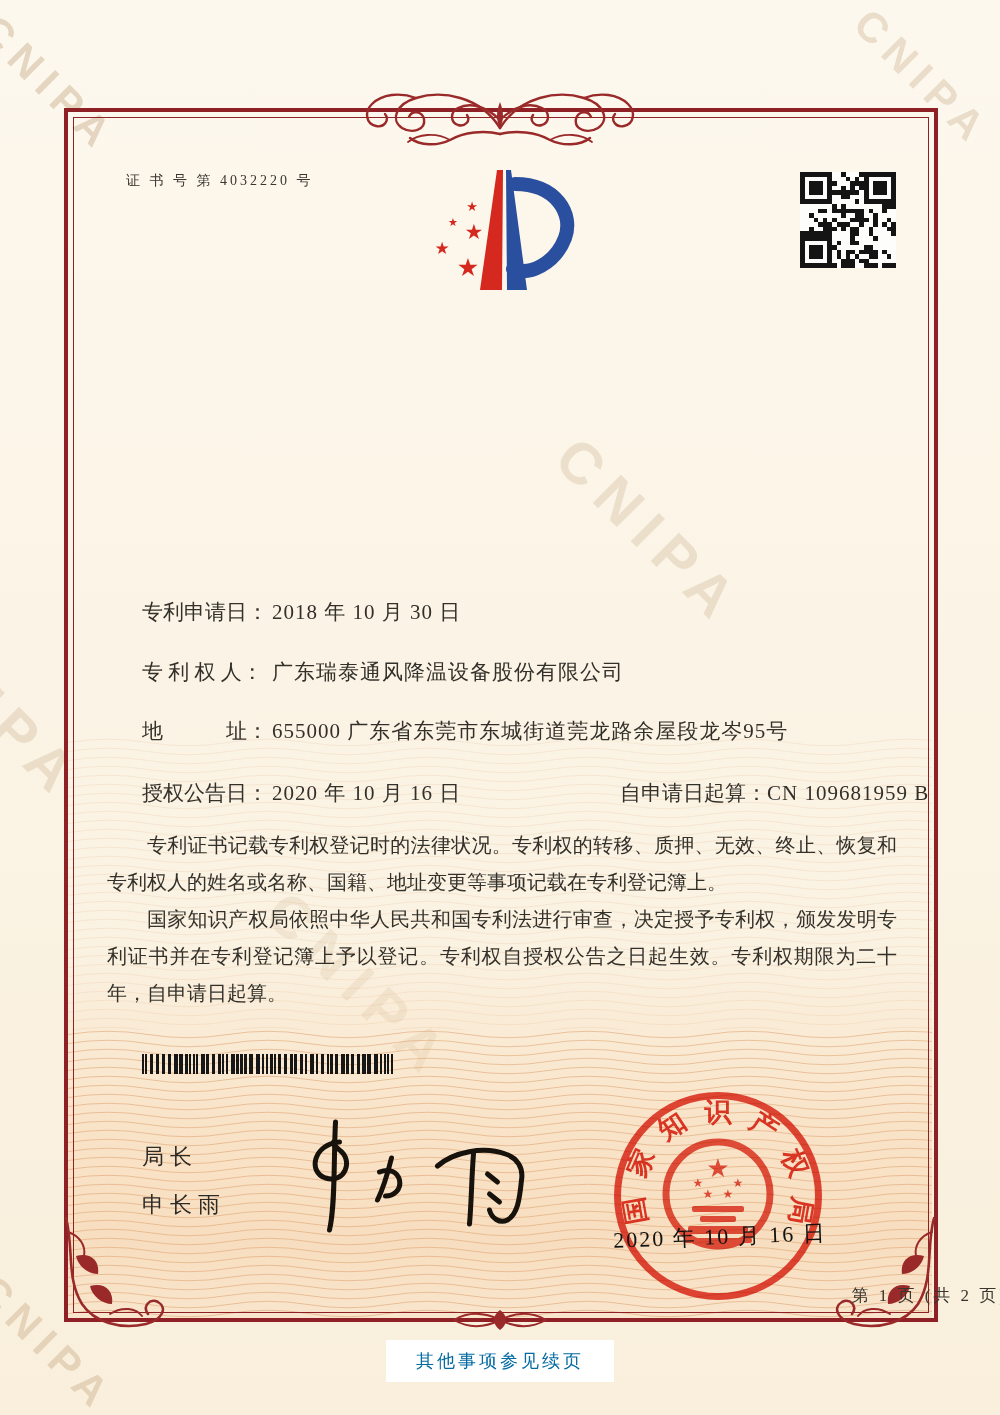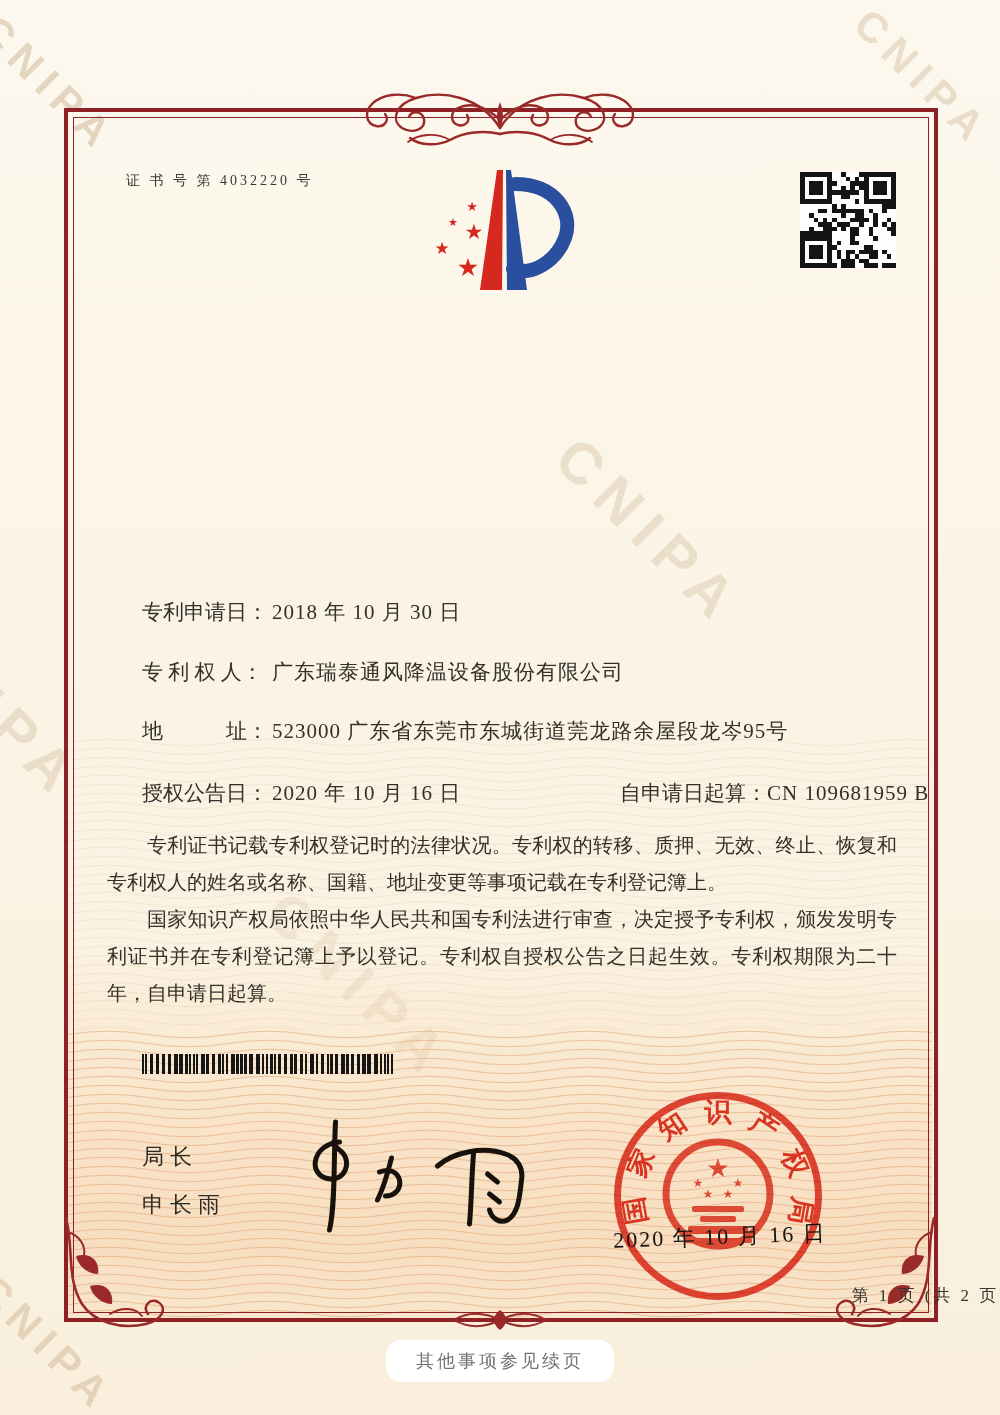--- a/index.html
+++ b/index.html
@@ -51,21 +51,21 @@
   .seal-ring{position:absolute;inset:0;}
   .seal-ring span{position:absolute;left:50%;top:50%;width:30px;height:30px;margin:-15px;
         text-align:center;font-size:27px;font-weight:700;color:#de2d1c;line-height:30px;}
   .seal-emblem{position:absolute;left:48px;top:44px;}
   .seal-date{position:absolute;left:600px;top:1222px;width:240px;text-align:center;font-size:22px;
         letter-spacing:2px;color:#121210;transform:rotate(-2deg);}
   
   .pageinfo{position:absolute;left:0;top:1284px;width:100%;text-align:right;font-size:17px;
         letter-spacing:3px;color:#3a362f;padding-left:8px;}
   .contnote{position:absolute;left:50%;top:1340px;transform:translateX(-50%);background:#ffffff;
-        padding:9px 30px;font-size:18px;letter-spacing:3px;color:#737373;white-space:nowrap;border-radius:15px;}
+        padding:9px 30px;font-size:18px;letter-spacing:3px;color:#0369a1;white-space:nowrap;}
 </style>
 </head>
 <body>
 
 <div class="page">
 
   <div class="wm wm1">CNIPA</div>
   <div class="wm wm2">CNIPA</div>
   <div class="wm wm3">CNIPA</div>
   <div class="wm wm4">CNIPA</div>
@@ -588,21 +588,21 @@
     </div>
 
 
   <div class="frow" style="top:598px">
     <span class="flabel">专利申请日：</span><span class="fvalue">2018 年 10 月 30 日</span>
   </div>
   <div class="frow" style="top:658px">
     <span class="flabel">专 利 权 人：</span><span class="fvalue">广东瑞泰通风降温设备股份有限公司</span>
   </div>
   <div class="frow" style="top:717px">
-    <span class="flabel">地　　　址：</span><span class="fvalue">523000 广东省东莞市东城街道莞龙路余屋段龙岑95号</span>
+    <span class="flabel">地　　　址：</span><span class="fvalue">655000 广东省东莞市东城街道莞龙路余屋段龙岑95号</span>
   </div>
   <div class="frow" style="top:779px;width:760px">
     <span class="flabel">授权公告日：</span><span class="fvalue">2020 年 10 月 16 日</span>
     <span class="frow2">
       <span class="flabel">自申请日起算：</span><span class="fvalue">CN 109681959 B</span>
     </span>
   </div>
 
   <div class="paras">
     <p>专利证书记载专利权登记时的法律状况。专利权的转移、质押、无效、终止、恢复和专利权人的姓名或名称、国籍、地址变更等事项记载在专利登记簿上。</p>

